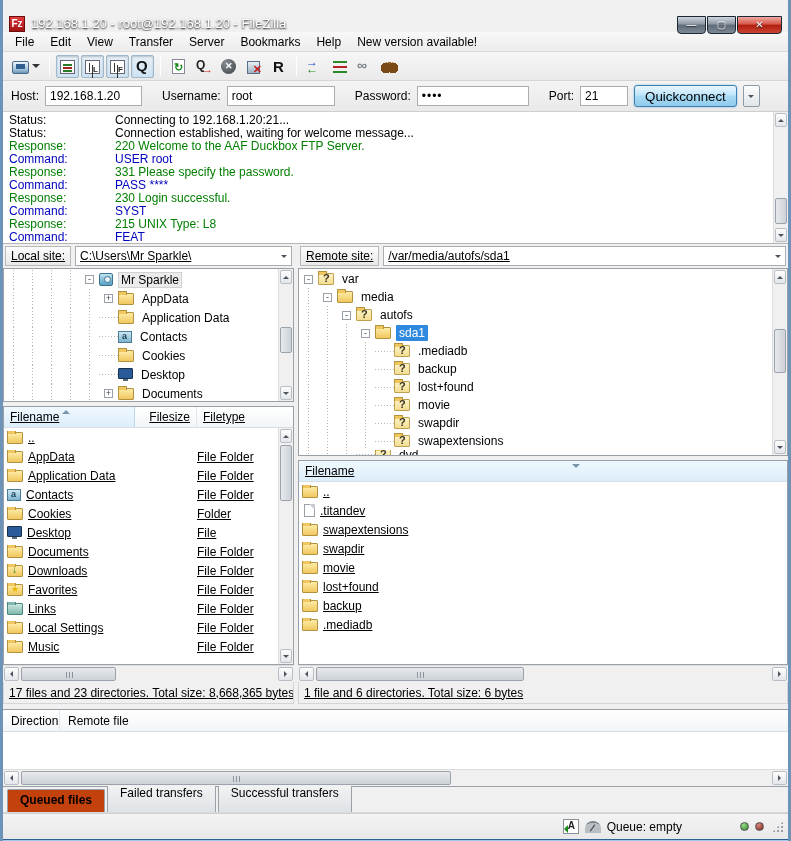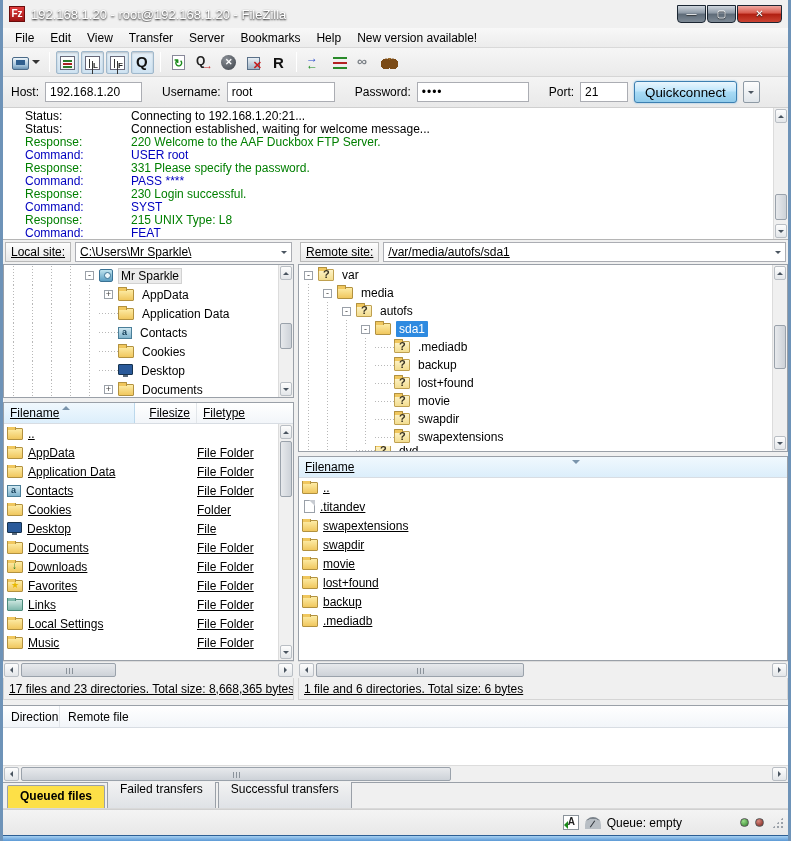--- a/index.html
+++ b/index.html
@@ -4,21 +4,21 @@
 <style>
   * { box-sizing: border-box; margin:0; padding:0; }
   html,body { background:#cfd8e4; }
   .window{
     width:791px;height:841px;position:relative;overflow:hidden;
     font-family:"Liberation Sans",sans-serif;font-size:12px;color:#000;
     background:#f0f0f0;
     border-left:3px solid #6e93b8;border-right:3px solid #6e93b8;
   }
   
-  .titlebar{height:28px;display:flex;align-items:center;padding:1px 6px;
+  .titlebar{height:28px;display:flex;align-items:flex-start;padding:16px 6px;
     background:linear-gradient(180deg,#7b8violet 0%,#66727f 0%,#3c4754 30%,#121a24 52%,#0a1018 60%,#1f2a36 100%);
     color:#fff;}
   .fz-appicon{width:16px;height:16px;background:linear-gradient(180deg,#e03c3c,#a01414);border:1px solid #6a0c0c;
     color:#fff;font-weight:bold;font-size:10px;line-height:14px;text-align:center;margin-right:6px;flex:none;}
   .title-text{flex:1;font-size:13px;text-shadow:0 1px 2px #000;white-space:nowrap;overflow:hidden;}
   .winbtns{display:flex;gap:1px;}
   .winbtn{width:29px;height:18px;border:1px solid #1c2733;border-radius:0 0 4px 4px;
     background:linear-gradient(180deg,#cfd6dd,#8b97a4 45%,#5d6a77 50%,#7e8a96);
     color:#fff;font-size:10px;line-height:16px;text-align:center;text-shadow:0 1px 1px #222;}
   .winbtn.close{width:45px;background:linear-gradient(180deg,#f0a8a0,#d6574a 45%,#b01e10 50%,#cc4433);}
@@ -68,21 +68,21 @@
   .qlabel{white-space:nowrap;}
   .qinput{height:20px;border:1px solid #abadb3;background:#fff;padding:0 4px;font:12px "Liberation Sans",sans-serif;}
   .w-host{width:97px;} .w-user{width:108px;} .w-pass{width:112px;letter-spacing:1px;} .w-port{width:48px;}
   .qc-btn{height:22px;padding:0 10px;border:1px solid #3c7fb1;border-radius:3px;
     background:linear-gradient(#eaf6fd,#bfe6fc 45%,#a9dbf5 50%,#90cbeb);box-shadow:0 0 2px #7ab8e0;}
   .qc-drop{width:17px;height:22px;border:1px solid #8e9aa5;border-radius:2px;background:linear-gradient(#fdfdfd,#dfe5ea);
     display:flex;align-items:center;justify-content:center;}
   
   .logpane{height:132px;background:#fff;border-bottom:1px solid #b5b5b5;position:relative;overflow:hidden;}
   .log-lines{position:absolute;left:0;top:2px;right:16px;overflow:hidden;height:128px;}
-  .log-line{display:flex;height:13px;line-height:13px;white-space:nowrap;margin-left:16px;}
+  .log-line{display:flex;height:13px;line-height:13px;white-space:nowrap;}
   .log-label{width:112px;flex:none;padding-left:6px;}
   .k-status{color:#000;} .k-command{color:#0000bf;} .k-response{color:#007f00;}
   
   .vscroll{position:absolute;top:0;bottom:0;right:0;width:15px;background:#f0f0f0;border-left:1px solid #dcdcdc;}
   .sbtn{position:absolute;left:1px;right:1px;height:14px;background:linear-gradient(#fdfdfd,#e3e6e9);border:1px solid #b9bec4;border-radius:2px;
     display:flex;align-items:center;justify-content:center;}
   .sbtn.up{top:1px;} .sbtn.down{bottom:1px;}
   .vthumb{position:absolute;left:1px;right:1px;background:linear-gradient(90deg,#e7e9ec,#cdd2d8);border:1px solid #9aa2ab;border-radius:2px;}
   .hscrollbar{height:17px;background:#f0f0f0;border-top:1px solid #dcdcdc;position:relative;flex:none;}
   .sbtn-h{position:absolute;top:1px;bottom:1px;width:15px;background:linear-gradient(#fdfdfd,#e3e6e9);border:1px solid #b9bec4;border-radius:2px;
@@ -162,21 +162,21 @@
   
   .queuewrap{height:78px;margin-top:5px;display:flex;flex-direction:column;background:#fff;border:1px solid #9aa0a8;border-left:none;border-right:none;}
   .qheader{height:22px;display:flex;flex:none;background:linear-gradient(#ffffff,#f2f5f9);border-bottom:1px solid #d8dde3;}
   .qh{padding:4px 8px 0 8px;border-right:1px solid #e2e6ea;white-space:nowrap;}
   .qh.c1{width:512px;flex:none;} .qh.c2{width:57px;flex:none;} .qh.c3{flex:1;border-right:none;}
   .qbody{flex:1;background:#fff;}
   
   .tabsrow{height:26px;display:flex;align-items:flex-end;background:#f0f0f0;padding-left:4px;gap:2px;border-bottom:1px solid #d9d9d9;}
   .tab{height:30px;padding:3px 12px 0 12px;border:1px solid #9aa0a8;border-bottom:none;border-radius:2px 2px 0 0;
     background:linear-gradient(#f4f4f4,#dfe2e6);white-space:nowrap;}
-  .tab.active{background:#fde047;font-weight:bold;height:23px;}
+  .tab.active{background:#c2410c;font-weight:bold;height:23px;}
   
   .statusbar{height:26px;background:linear-gradient(#f4f4f4,#e8e8e8);display:flex;align-items:center;justify-content:flex-end;
     padding-right:4px;gap:6px;border-top:1px solid #d0d0d0;}
   .sb-ttype{width:16px;height:15px;position:relative;background:#fff;border:1px solid #8a929a;}
   .sb-ttype::before{content:"A";position:absolute;left:4px;top:0px;font-size:10px;font-weight:bold;color:#222;}
   .sb-ttype::after{content:"";position:absolute;left:-4px;top:5px;width:0;height:0;border:4px solid transparent;border-right-color:#1a8a1a;
     box-shadow:none;}
   .sb-speed{width:16px;height:12px;border-radius:8px 8px 0 0;background:radial-gradient(circle at 50% 100%,#b8bec4 0 70%,#7a828a 71%);position:relative;}
   .sb-speed::after{content:"";position:absolute;left:7px;bottom:1px;width:1px;height:8px;background:#31363c;transform:rotate(35deg);}
   .queue-text{margin-right:52px;}

